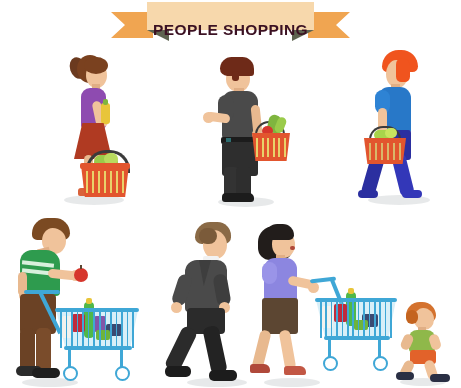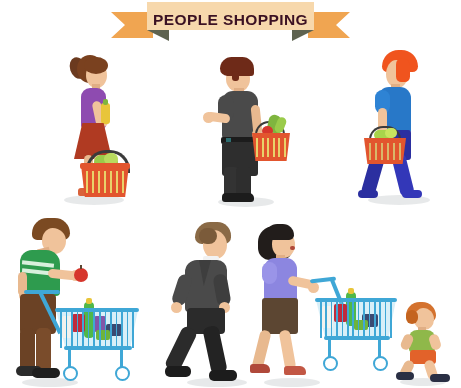--- a/index.html
+++ b/index.html
@@ -9,21 +9,21 @@
   
   .banner{position:absolute;left:0;top:0;width:461px;height:44px;}
   .banner-wrap{position:absolute;left:115px;top:2px;width:231px;height:40px;}
   .ribbon-body{position:absolute;left:32px;top:0px;width:167px;height:28px;background:#F7D8AC;}
   .tail{position:absolute;top:10px;width:42px;height:26px;background:#F0A551;}
   .tail.left{left:-4px;clip-path:polygon(0 0,42px 0,42px 26px,0 26px,14px 13px);}
   .tail.right{right:-4px;clip-path:polygon(0 0,42px 0,28px 13px,42px 26px,0 26px);}
   .fold{position:absolute;top:28px;width:22px;height:11px;background:#5E6350;}
   .fold.left{left:32px;clip-path:polygon(0 0,22px 0,22px 11px);}
   .fold.right{right:32px;clip-path:polygon(0 0,22px 0,0 11px);}
-  .banner-text{position:absolute;left:32px;top:4px;width:167px;height:28px;line-height:28px;
+  .banner-text{position:absolute;left:32px;top:14px;width:167px;height:28px;line-height:28px;
     text-align:center;font-size:15.5px;font-weight:700;color:#3B1123;letter-spacing:.4px;}
 
   
   .fig{position:absolute;}
   .sh{position:absolute;background:#E3E5E6;border-radius:50%;opacity:.85;}
   .p{position:absolute;}
   .r{border-radius:50%;}
 
   
   .slats{position:absolute;display:flex;justify-content:space-between;}

